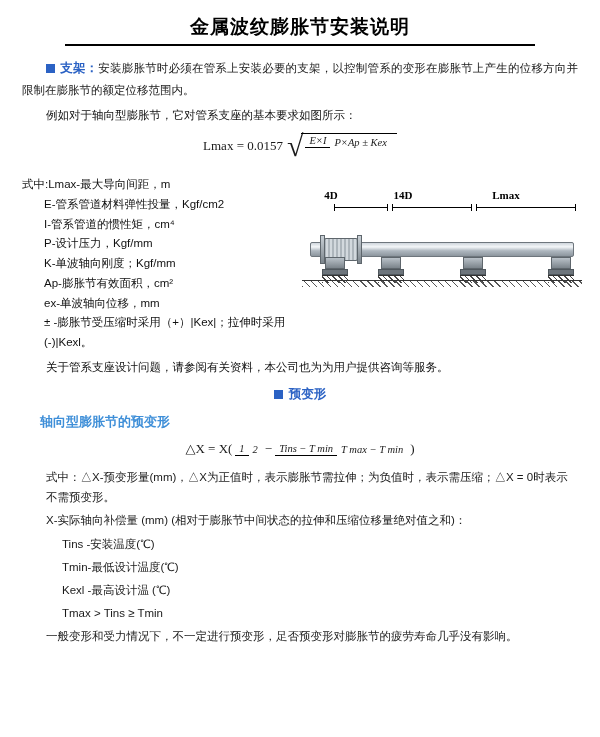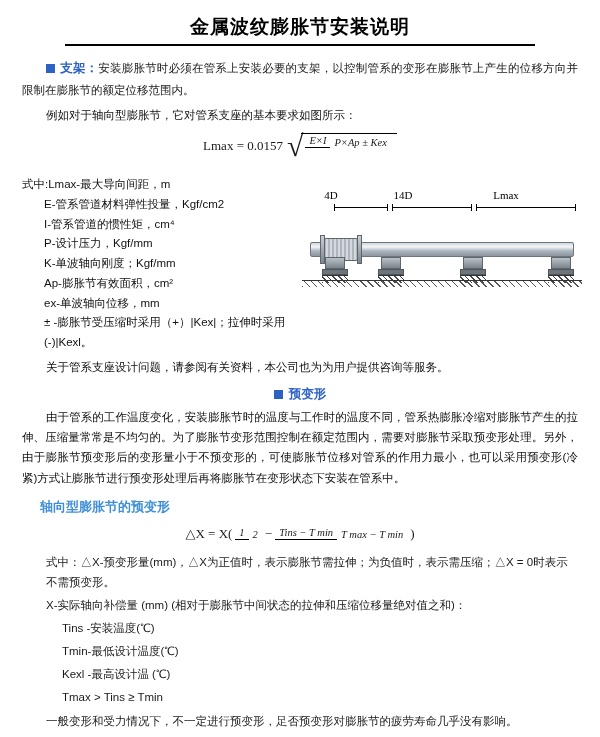--- a/index.html
+++ b/index.html
@@ -171,21 +171,21 @@
   
   .diagram {
     position: relative;
     width: 280px;
     height: 110px;
     margin-top: 14px;
   }
   .dim-labels {
     display: flex;
     font-size: 11px;
-    font-weight: normal;
+    font-weight: bold;
     color: #000;
     font-family: "Liberation Serif", serif;
   }
   .dim-labels span {
     text-align: center;
   }
   .dim-line {
     position: relative;
     height: 12px;
     margin-top: 1px;
@@ -400,21 +400,20 @@
       </div>
     </div>
 
     <p class="para indent" style="margin-top:4px;">关于管系支座设计问题，请参阅有关资料，本公司也为为用户提供咨询等服务。</p>
 
     <div class="sec-head">
       <span class="sq"></span>
       <span>预变形</span>
     </div>
 
-    <p class="para indent">由于管系的工作温度变化，安装膨胀节时的温度与工作时的温度不同，管系热膨胀冷缩对膨胀节产生的拉伸、压缩量常常是不均匀的。为了膨胀节变形范围控制在额定范围内，需要对膨胀节采取预变形处理。另外，由于膨胀节预变形后的变形量小于不预变形的，可使膨胀节位移对管系的作用力最小，也可以采用预变形(冷紧)方式让膨胀节进行预变形处理后再将膨胀节在变形状态下安装在管系中。</p>
 
     <div class="sub-head">轴向型膨胀节的预变形</div>
 
     <div class="eq-center">
       <span class="eq-inline">
         <span>△X = X(</span>
         <span class="frac small">
           <span class="num">1</span>
           <span class="den">2</span>
         </span>

